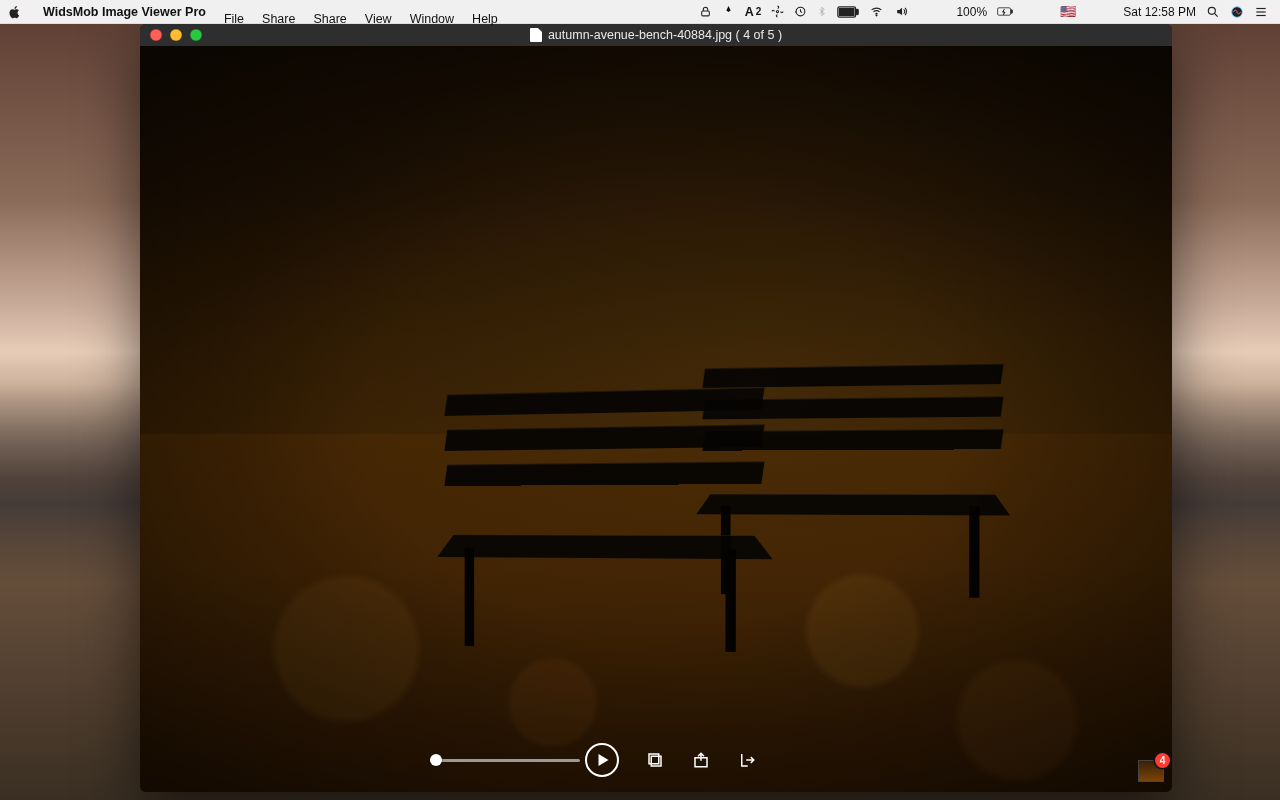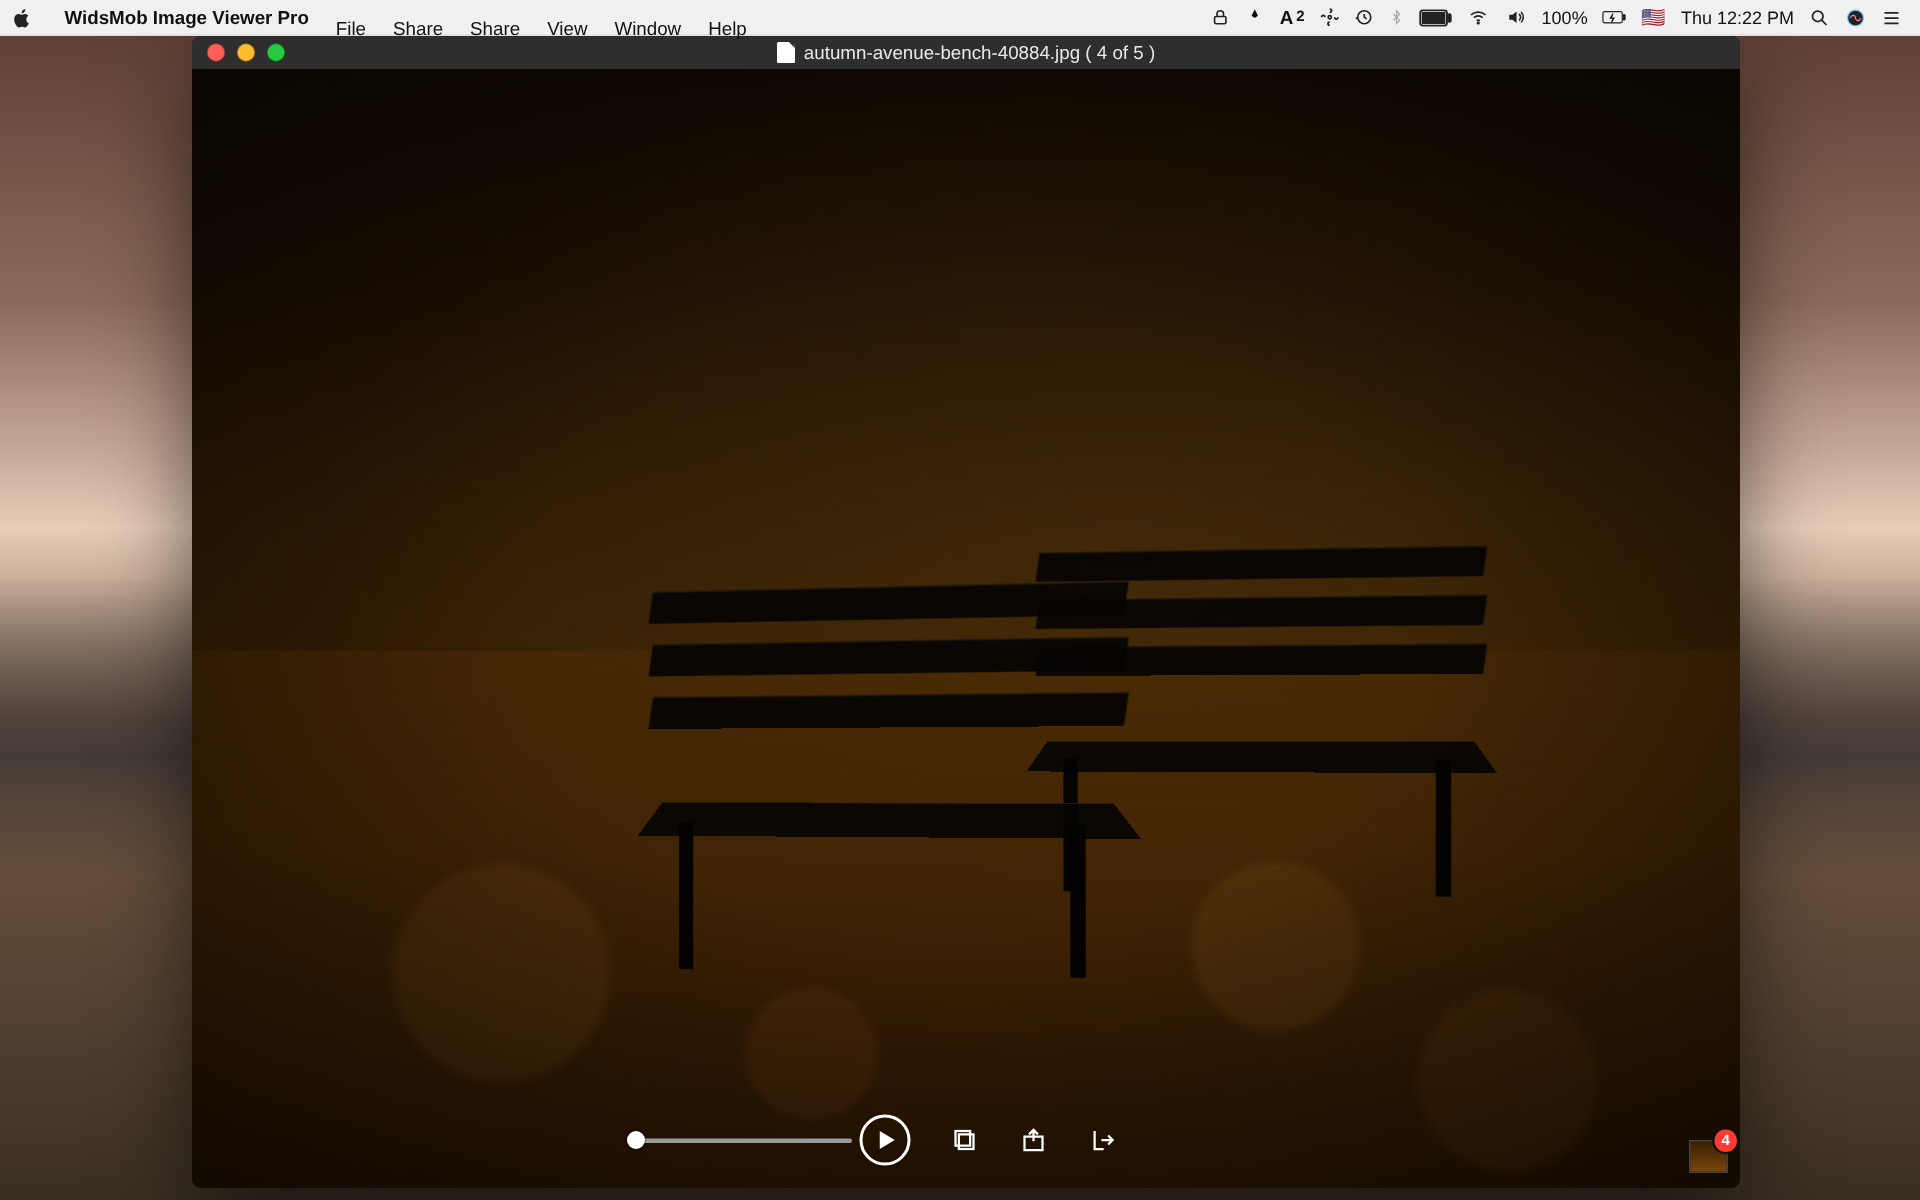--- a/index.html
+++ b/index.html
@@ -27,26 +27,26 @@
     display:flex; align-items:center;
     font-size:12.5px; color:#111;
     padding: 0 8px;
     z-index: 30;
   }
   .menubar .apple { margin-right:12px; display:flex; align-items:center;}
   .menubar .menu-item { padding: 0 9px; cursor:default;margin-top:14px; }
   .menubar .app-name { font-weight:600; padding:0 9px; }
   .menubar .spacer { flex:1; }
   .menubar .status { display:flex; align-items:center; gap:10px; padding-right:4px;}
-  .menubar .status .txt { font-size:12px; }
+  .menubar .status .txt { font-size:12px;margin-left:37px; }
   .menubar svg { display:block; }
 
   
   .window {
-    position:absolute; left:128px; top:24px; width:1032px; height:768px;
+    position:absolute; left:140px; top:24px; width:1032px; height:768px;
     background:#0c0c0c;
     border-radius:6px;
     box-shadow: 0 20px 60px rgba(0,0,0,0.55);
     overflow:hidden;
     z-index:20;
     display:flex; flex-direction:column;
   }
   .titlebar {
     height:22px; background:#2e2e2e;
     display:flex; align-items:center; position:relative;
@@ -249,21 +249,21 @@
       </span>
     <span class="txt">100%</span>
     <span>
         <svg width="16" height="11" viewBox="0 0 26 14" fill="none" stroke="#222" stroke-width="1.3">
           <rect x="1" y="1" width="21" height="12" rx="2"></rect>
           <path d="M12 3l-3 5h4l-3 5" fill="#222"></path>
           <rect x="23" y="4" width="2" height="6" rx="1" fill="#222"></rect>
         </svg>
       </span>
     <span class="txt" style="font-size:13px">🇺🇸</span>
-    <span class="txt">Thu 12:22 PM</span>
+    <span class="txt">Sat 12:58 PM</span>
     <span>
         <svg width="14" height="14" viewBox="0 0 24 24" fill="none" stroke="#222" stroke-width="2">
           <circle cx="10" cy="10" r="6"></circle>
           <path d="M20 20l-5.5-5.5"></path>
         </svg>
       </span>
     <span>
         <svg width="14" height="14" viewBox="0 0 24 24">
           <circle cx="12" cy="12" r="9" fill="#222"></circle>
           <circle cx="12" cy="12" r="9" fill="none" stroke="#5ac8fa" stroke-width="1.4"></circle>

